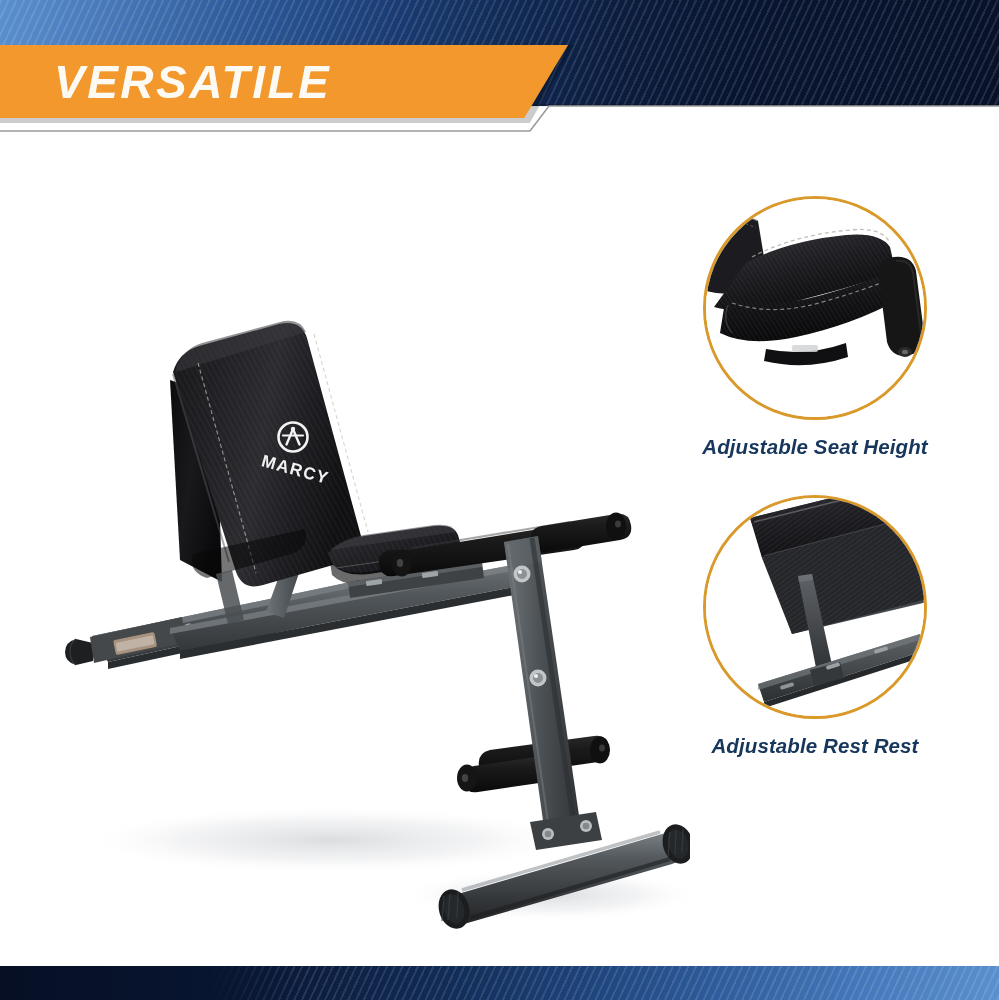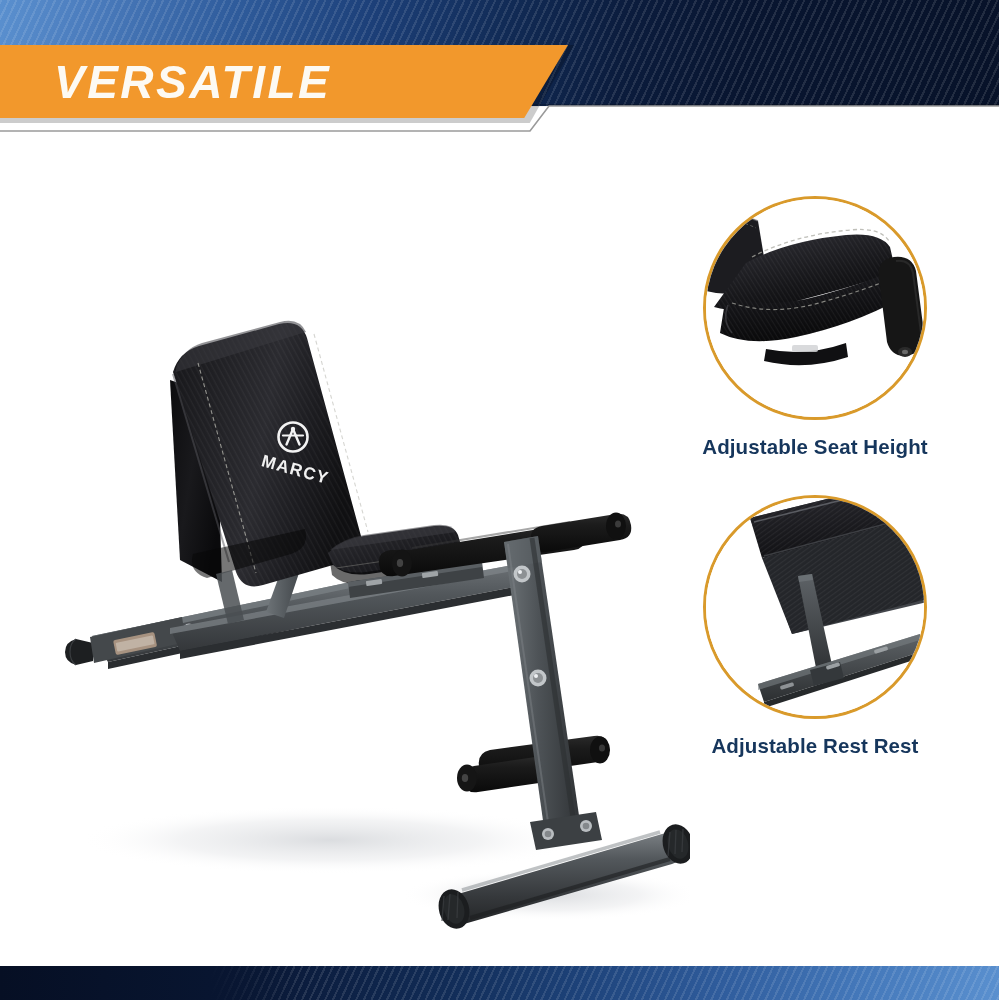--- a/index.html
+++ b/index.html
@@ -94,20 +94,21 @@
     top: 100px;
     width: 999px;
     height: 40px;
     pointer-events: none;
   }
 
   
   .callout {
     position: absolute;
     width: 250px;
+    font-style: italic;
   }
   .callout-circle {
     position: relative;
     width: 218px;
     height: 218px;
     margin: 0 auto;
     border-radius: 50%;
     border: 3px solid #d99a2b;
     overflow: hidden;
     background: #ffffff;

